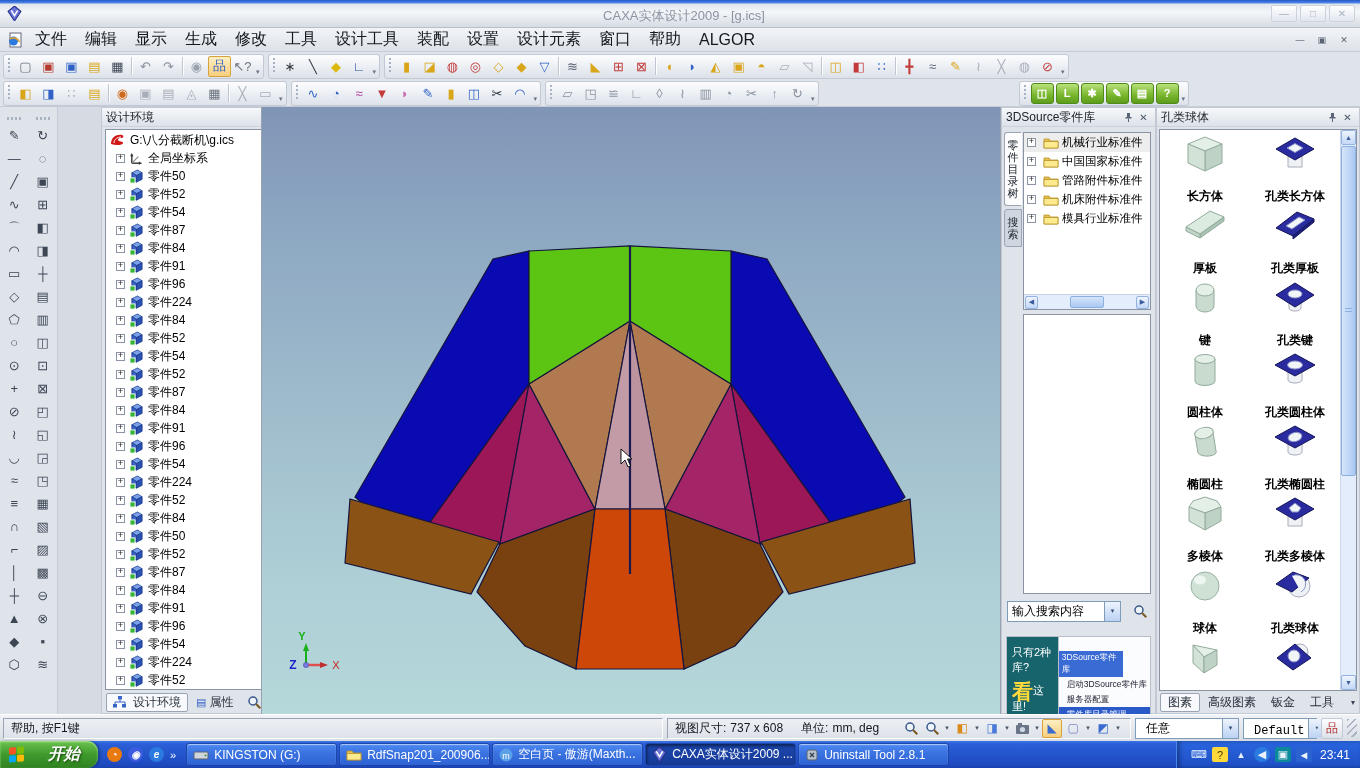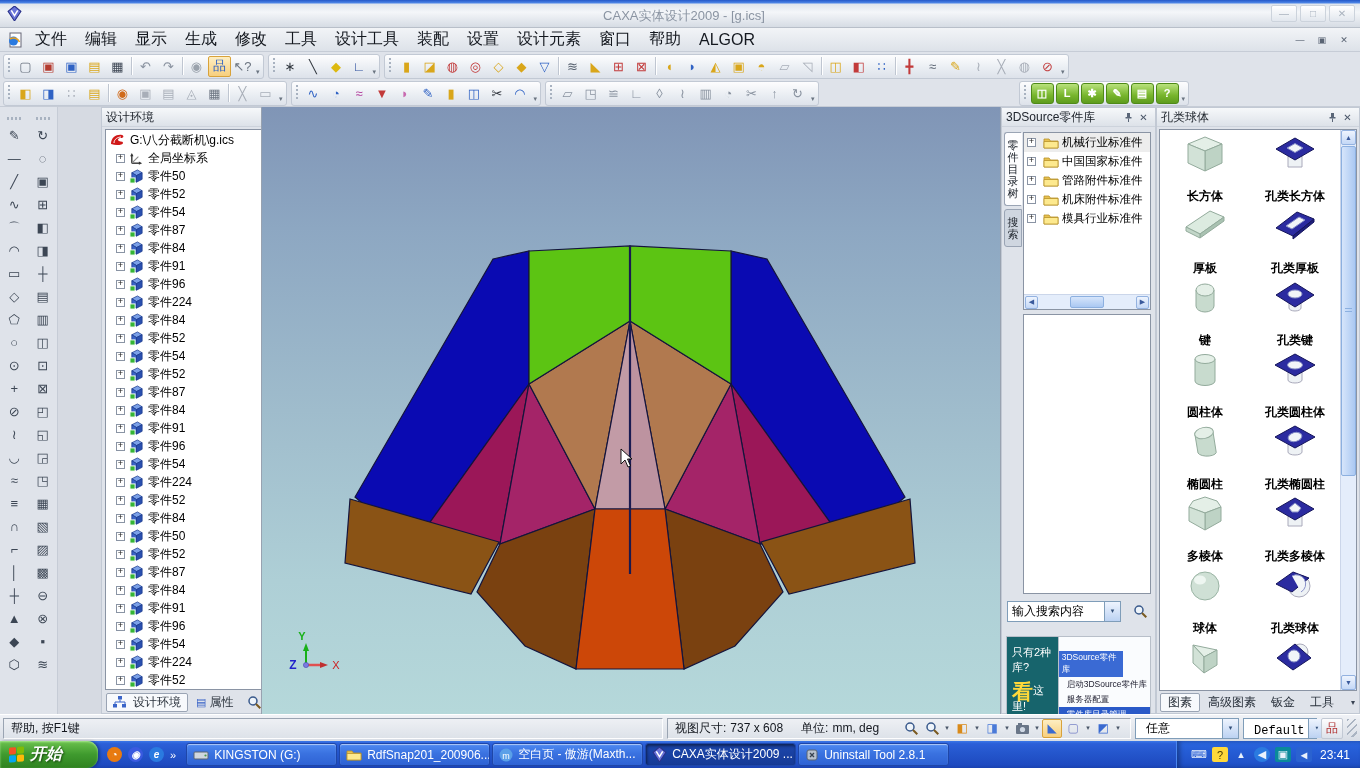--- a/index.html
+++ b/index.html
@@ -131,21 +131,21 @@
   .scombo .ctext{padding:0 4px;font-size:12px;color:#000;flex:1;white-space:nowrap;margin-left:6px;}
   .c-any{width:104px;}
   .c-def{width:74px;font-family:"Liberation Mono",monospace;align-items:flex-end;}
   .streebtn{width:22px;height:21px;display:flex;align-items:center;justify-content:center;font-size:12px;color:#b03030;
     background:linear-gradient(#fdfdfe,#dde2ea);border:1px solid #c2c9d4;border-radius:2px;}
   .sgrip{width:10px;height:18px;background-image:repeating-linear-gradient(135deg,#aab4c2 0 2px,transparent 2px 5px);}
 
   
   .taskbar{left:0;top:741px;width:1360px;height:27px;display:flex;align-items:stretch;
     background:linear-gradient(#3a77e8,#2c5fd8 10%,#2456cc 45%,#1e4ac0 88%,#1a42b0);}
-  .startbtn{width:98px;border-radius:0 11px 11px 0;display:flex;align-items:center;gap:6px;padding-left:9px;flex:none;
+  .startbtn{width:98px;border-radius:0 11px 11px 0;display:flex;align-items:center;gap:24px;padding-left:9px;flex:none;
     background:linear-gradient(#6cc24e,#3f9a2e 50%,#2f8220);box-shadow:inset 0 1px 2px #a8e890,2px 0 3px rgba(0,0,0,.3);
     color:#fff;font-size:16px;font-style:italic;font-weight:bold;text-shadow:1px 1px 2px #19480e;}
   .wlogo{width:15px;height:15px;display:grid;grid-template-columns:7px 7px;grid-template-rows:7px 7px;gap:1px;transform:skewY(-5deg);}
   .wlogo span{border-radius:1.5px;}
   .ql{display:flex;align-items:center;gap:6px;padding:0 9px;flex:none;}
   .qlbtn{width:15px;height:15px;border-radius:50%;display:flex;align-items:center;justify-content:center;
     color:#fff;font-size:10px;font-weight:bold;font-style:italic;}
   .qlmore{color:#fff;font-size:11px;}
   .tasks{display:flex;align-items:center;flex:none;}
   .task{width:151px;height:23px;margin:0 1px;border:1px solid #1e46a8;border-radius:3px;display:flex;align-items:center;gap:5px;

